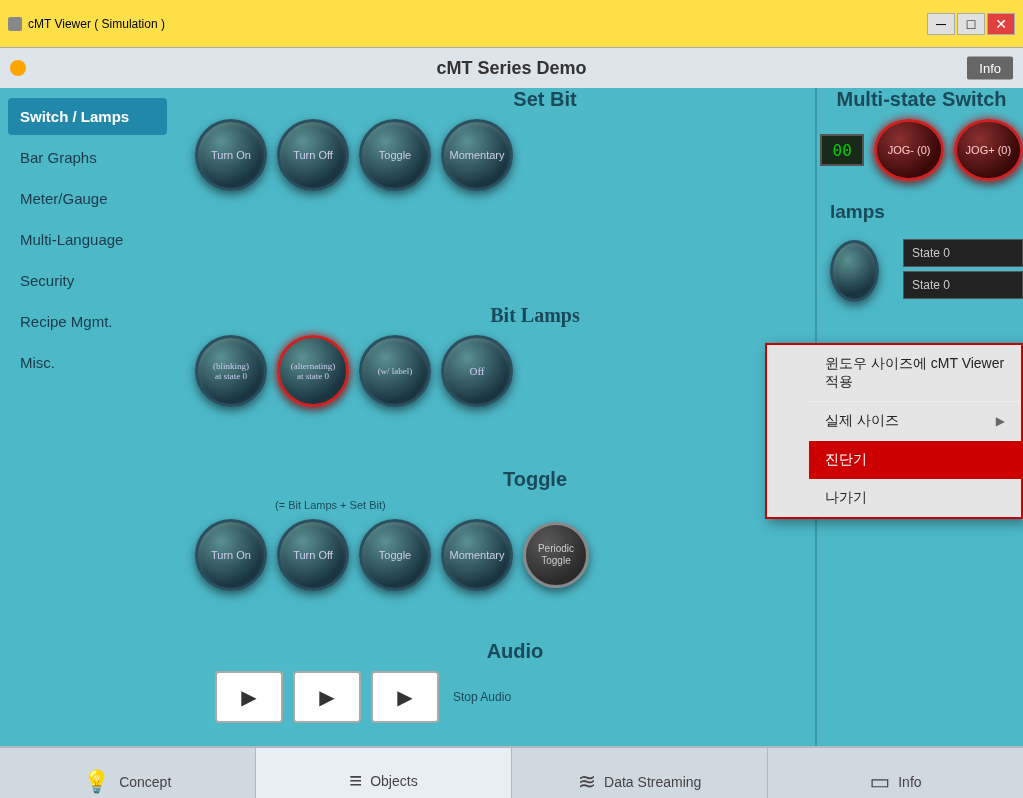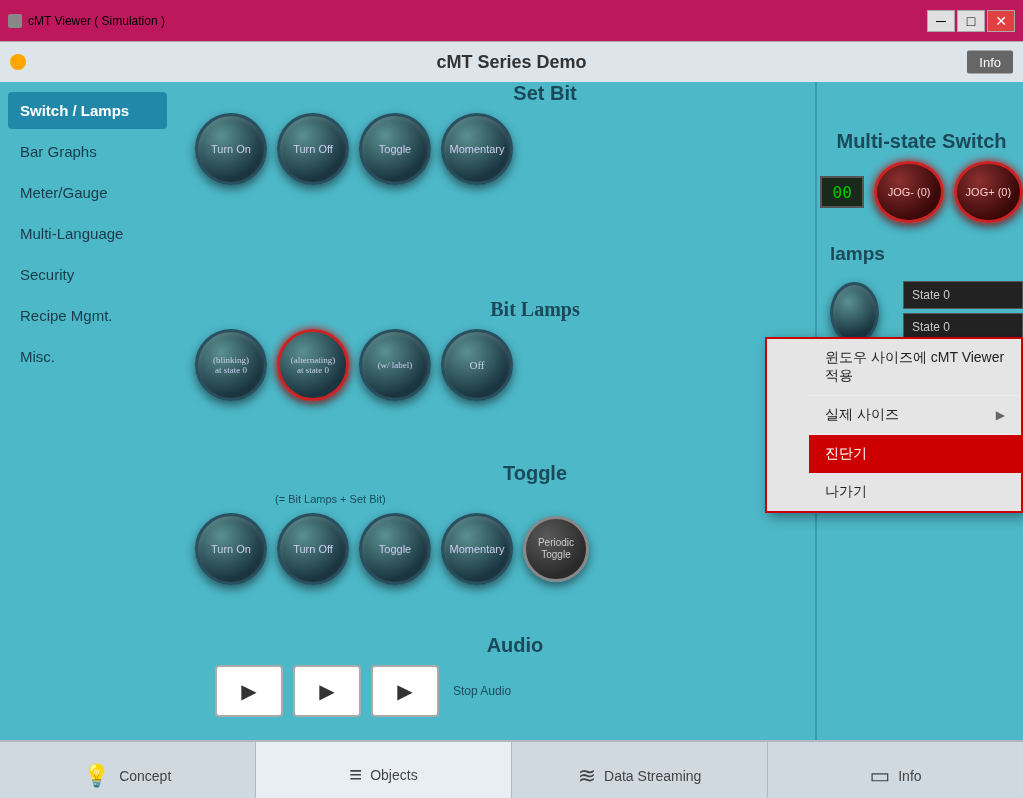--- a/index.html
+++ b/index.html
@@ -1,20 +1,20 @@
 <!DOCTYPE html>
 <html><head>
   <meta charset="utf-8">
   <style>
     * { box-sizing: border-box; margin: 0; padding: 0; }
     body { width: 1023px; height: 798px; overflow: hidden; font-family: Arial, sans-serif; background: #c0c0c0; }
 
     
     #titlebar {
-      width: 100%; height: 42px; background: #be185d;
+      width: 100%; height: 48px; background: #fde047;
       display: flex; align-items: center; justify-content: space-between;
       border-bottom: 1px solid #aaa; padding: 0 8px;
     }
     #titlebar-left { display: flex; align-items: center; gap: 6px; font-size: 12px; }
     #titlebar-icon { width: 14px; height: 14px; background: #888; border-radius: 2px; }
     #titlebar-controls { display: flex; gap: 2px; }
     .title-btn {
       width: 28px; height: 22px; background: #e0e0e0; border: 1px solid #aaa;
       font-size: 14px; cursor: pointer; display: flex; align-items: center; justify-content: center;
     }
@@ -116,21 +116,21 @@
       width: 68px; height: 52px; background: white;
       border: 2px solid #aaa; border-radius: 4px;
       display: flex; align-items: center; justify-content: center;
       cursor: pointer; font-size: 20px; color: #333;
     }
 
     
     #right-panel { position: absolute; left: 645px; top: 0; right: 0; }
 
     
-    #mss { margin-bottom: 16px; margin-top: 48px; }
+    #mss { margin-bottom: 16px; }
     #mss .section-title { text-align: center; }
     #mss-content { display: flex; align-items: center; gap: 10px; margin-top: 8px; justify-content: center; }
     #mss-display {
       width: 50px; height: 32px; background: #1a2a1a;
       border: 2px solid #555; display: flex; align-items: center; justify-content: center;
       color: #00cc00; font-size: 16px; font-family: monospace;
     }
     .jog-btn {
       width: 78px; height: 62px; border-radius: 50%;
       background: radial-gradient(circle at 35% 30%, #8a3030, #3a0808 70%);

